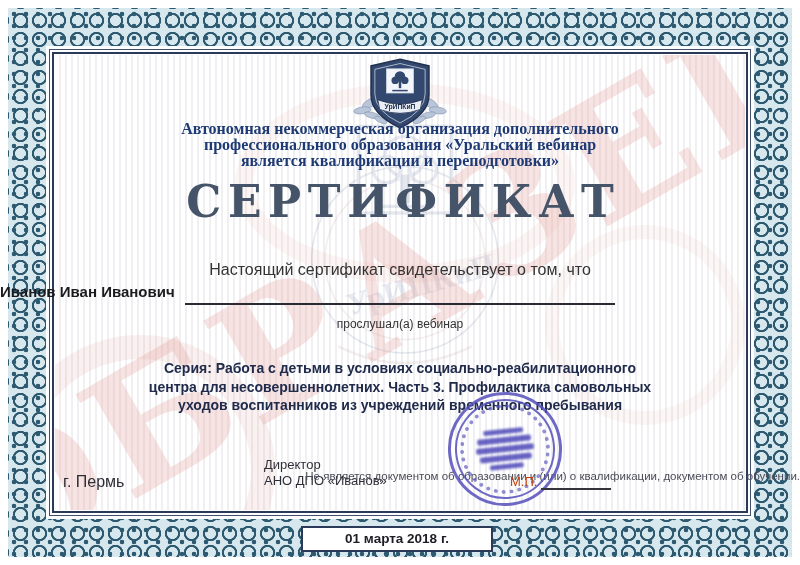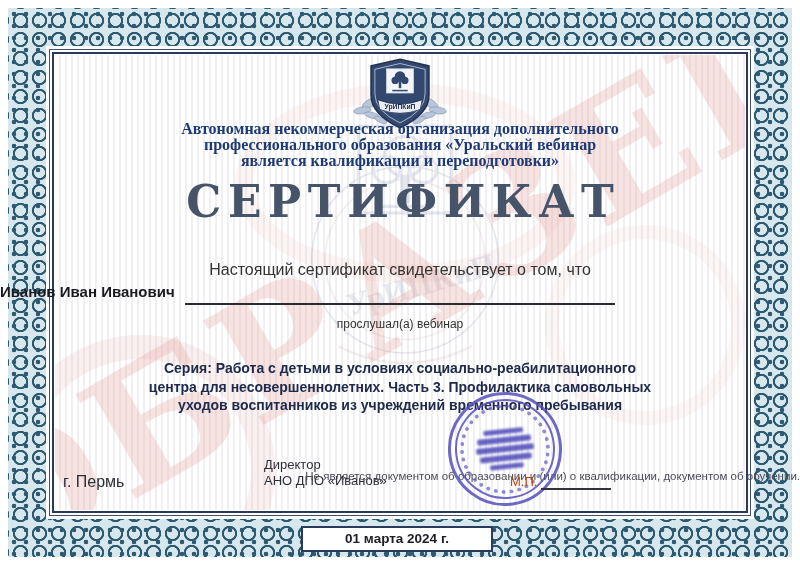--- a/index.html
+++ b/index.html
@@ -170,16 +170,16 @@
   </div>
 
   <div class="layer city">г. Пермь</div>
 
   <div class="layer mp-label">М.П.</div>
   <div class="layer sig-line"></div>
 
   <div class="layer disclaimer">Не является документом об образовании и (или) о квалификации, документом об обучении.</div>
 
   <div class="date-box">
-    <span>01 марта 2024 г.</span>
+    <span>01 марта 2018 г.</span>
   </div>
 
 </div>
 
 </body></html>

